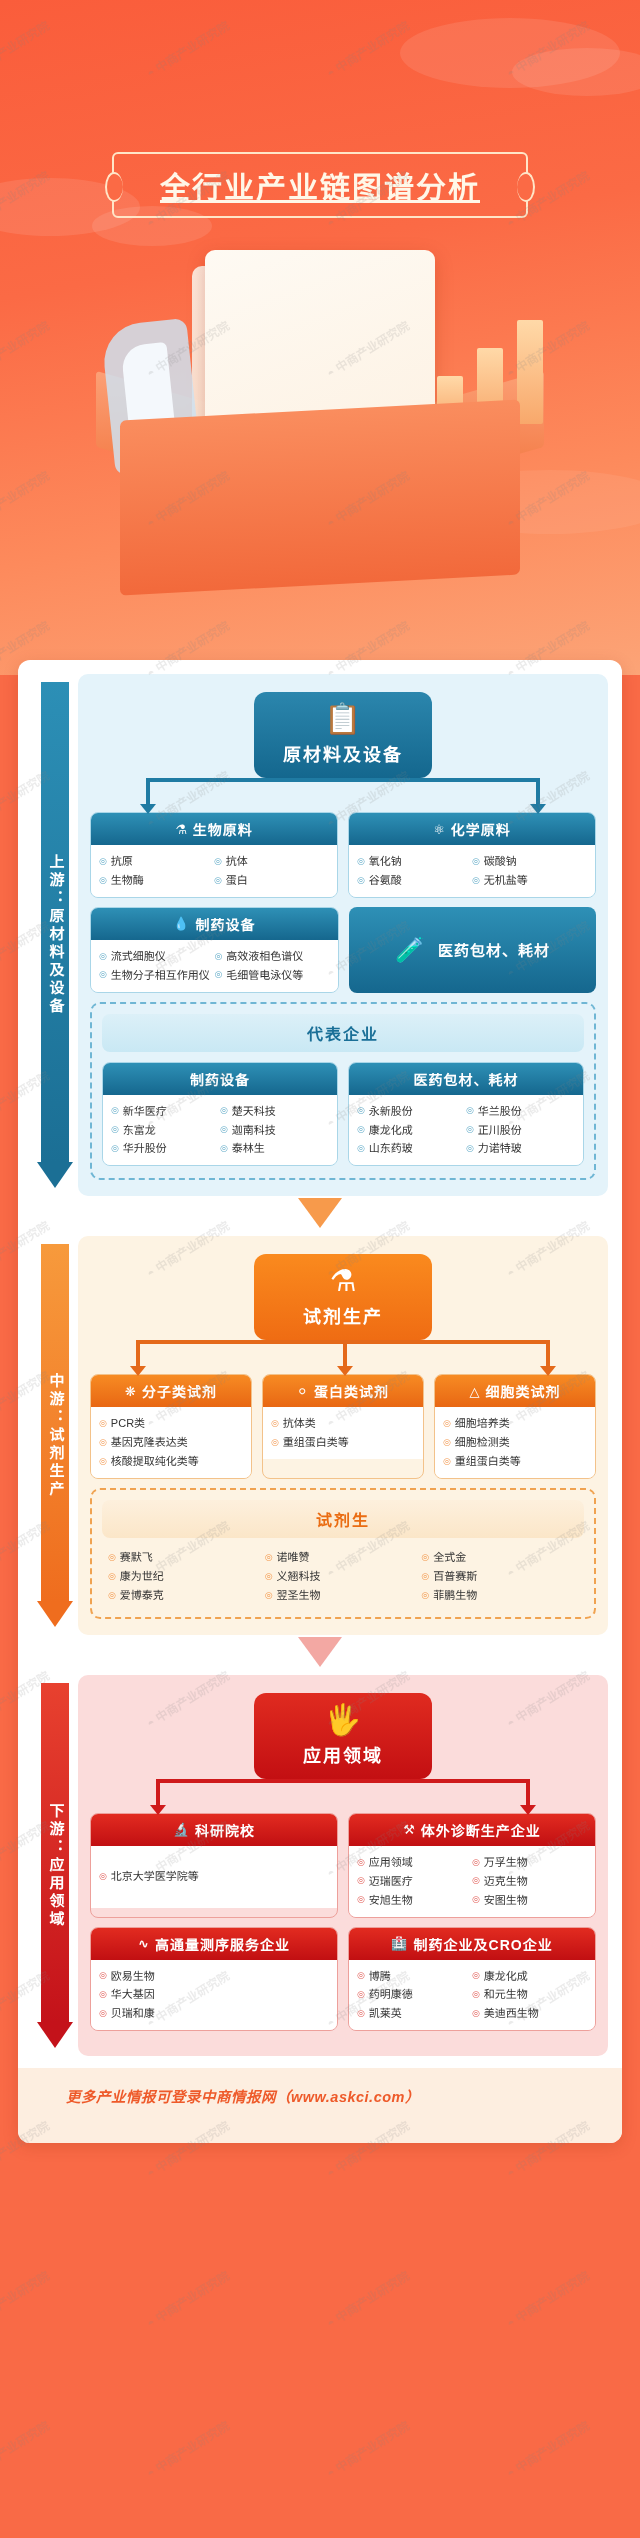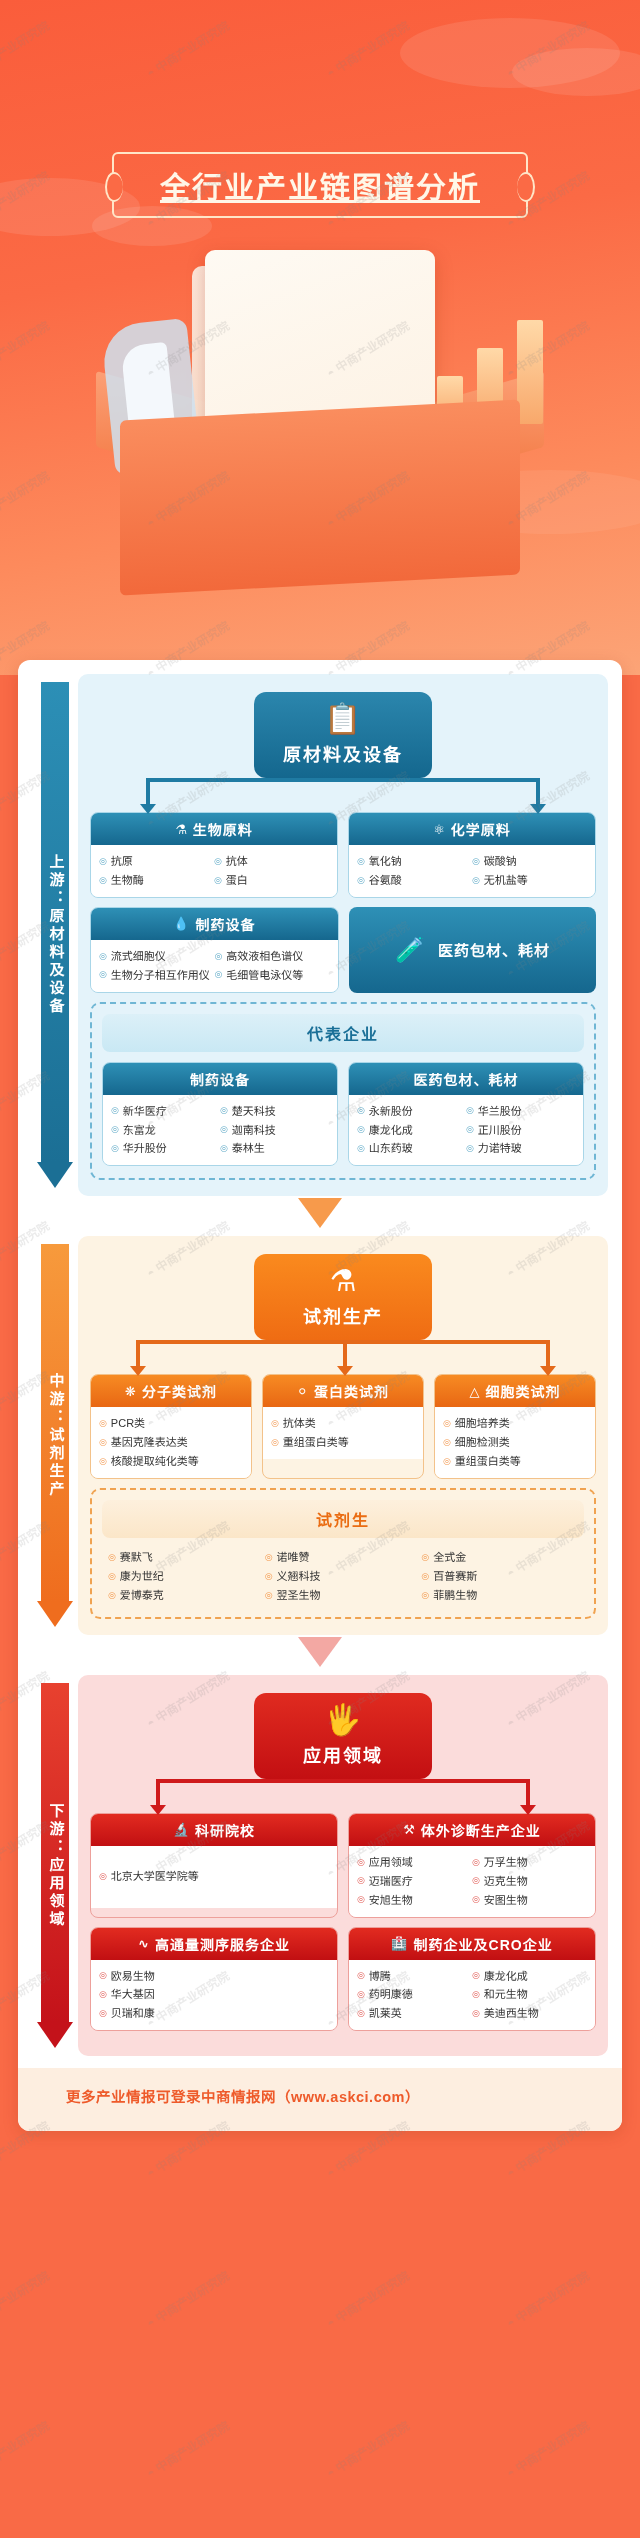--- a/index.html
+++ b/index.html
@@ -273,21 +273,22 @@
     border-right: 22px solid transparent;
   }
   .ba-orange { border-top: 30px solid #f79a4b; }
   .ba-red    { border-top: 30px solid #f3a8a3; }
 
   
   .footer {
     margin: 12px -14px 0;
     background: #fdeee0;
     border-radius: 0 0 12px 12px;
-    padding: 16px 20px 20px;
+    padding: 16px 20px 32px;
+    font-style: italic;
   }
   .footer p {
     font-size: 14.5px; color: #ee5a2a; font-weight: bold;
     line-height: 1.85; letter-spacing: .5px;
   }
   .footer p.l1 { text-indent: 28px; }
 
   
   .wm {
     position: absolute; inset: 0; pointer-events: none; z-index: 50;

